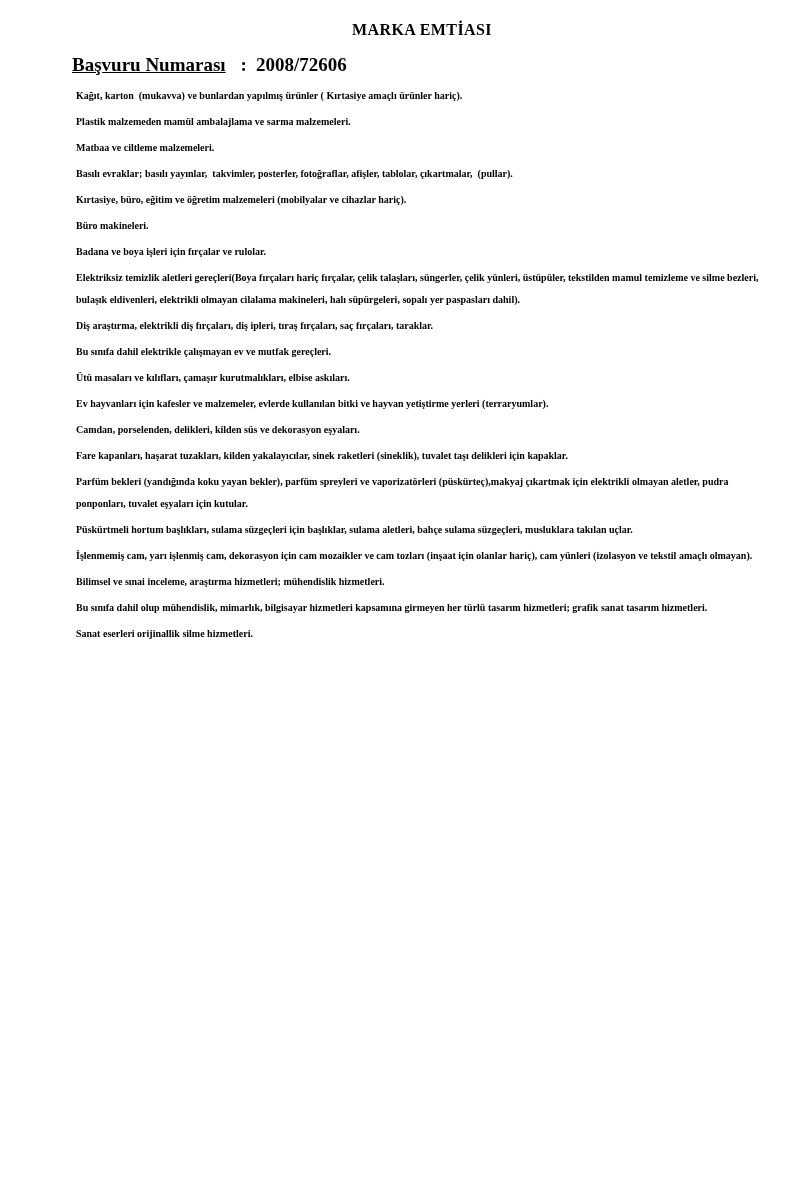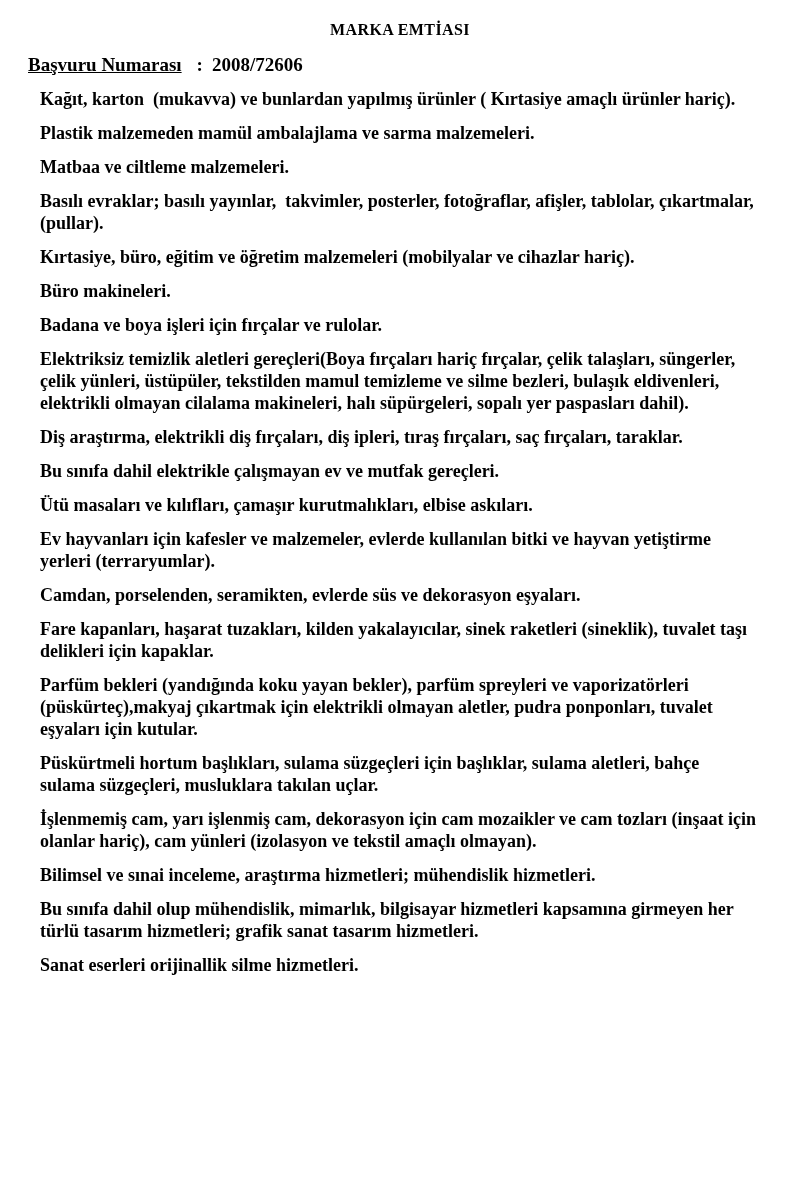--- a/index.html
+++ b/index.html
@@ -9,20 +9,21 @@
   }
   .page {
     position: relative;
     width: 800px;
     height: 1200px;
     background: #ffffff;
     color: #000000;
     font-family: "Liberation Serif", "DejaVu Serif", serif;
     box-sizing: border-box;
     overflow: hidden;
+    padding-left: 44px;
   }
   .doc-title {
     margin: 0;
     padding-top: 21px;
     text-align: center;
     font-size: 16px;
     font-weight: bold;
     letter-spacing: 0.4px;
     color: #000000;
   }
@@ -39,22 +40,22 @@
     margin-left: 15px;
   }
   .app-line .app-value {
     display: inline-block;
     margin-left: 9px;
   }
   .goods-list {
     padding: 0 30px 0 28px;
   }
   .goods-item {
-    margin: 12px;
-    font-size: 18px;
+    margin: 4px;
+    font-size: 10px;
     line-height: 22px;
     font-weight: bold;
     color: #000000;
     white-space: pre-wrap;
     text-align: left;
   }
 </style>
 </head>
 <body>
 
@@ -72,21 +73,21 @@
     <p class="goods-item">Matbaa ve ciltleme malzemeleri.</p>
     <p class="goods-item">Basılı evraklar; basılı yayınlar,  takvimler, posterler, fotoğraflar, afişler, tablolar, çıkartmalar,  (pullar).</p>
     <p class="goods-item">Kırtasiye, büro, eğitim ve öğretim malzemeleri (mobilyalar ve cihazlar hariç).</p>
     <p class="goods-item">Büro makineleri.</p>
     <p class="goods-item">Badana ve boya işleri için fırçalar ve rulolar.</p>
     <p class="goods-item">Elektriksiz temizlik aletleri gereçleri(Boya fırçaları hariç fırçalar, çelik talaşları, süngerler, çelik yünleri, üstüpüler, tekstilden mamul temizleme ve silme bezleri, bulaşık eldivenleri, elektrikli olmayan cilalama makineleri, halı süpürgeleri, sopalı yer paspasları dahil).</p>
     <p class="goods-item">Diş araştırma, elektrikli diş fırçaları, diş ipleri, tıraş fırçaları, saç fırçaları, taraklar.</p>
     <p class="goods-item">Bu sınıfa dahil elektrikle çalışmayan ev ve mutfak gereçleri.</p>
     <p class="goods-item">Ütü masaları ve kılıfları, çamaşır kurutmalıkları, elbise askıları.</p>
     <p class="goods-item">Ev hayvanları için kafesler ve malzemeler, evlerde kullanılan bitki ve hayvan yetiştirme yerleri (terraryumlar).</p>
-    <p class="goods-item">Camdan, porselenden, seramikten, evlerde süs ve dekorasyon eşyaları.</p>
+    <p class="goods-item">Camdan, porselenden, delikleri, kilden süs ve dekorasyon eşyaları.</p>
     <p class="goods-item">Fare kapanları, haşarat tuzakları, kilden yakalayıcılar, sinek raketleri (sineklik), tuvalet taşı delikleri için kapaklar.</p>
     <p class="goods-item">Parfüm bekleri (yandığında koku yayan bekler), parfüm spreyleri ve vaporizatörleri (püskürteç),makyaj çıkartmak için elektrikli olmayan aletler, pudra ponponları, tuvalet eşyaları için kutular.</p>
     <p class="goods-item">Püskürtmeli hortum başlıkları, sulama süzgeçleri için başlıklar, sulama aletleri, bahçe sulama süzgeçleri, musluklara takılan uçlar.</p>
     <p class="goods-item">İşlenmemiş cam, yarı işlenmiş cam, dekorasyon için cam mozaikler ve cam tozları (inşaat için olanlar hariç), cam yünleri (izolasyon ve tekstil amaçlı olmayan).</p>
     <p class="goods-item">Bilimsel ve sınai inceleme, araştırma hizmetleri; mühendislik hizmetleri.</p>
     <p class="goods-item">Bu sınıfa dahil olup mühendislik, mimarlık, bilgisayar hizmetleri kapsamına girmeyen her türlü tasarım hizmetleri; grafik sanat tasarım hizmetleri.</p>
     <p class="goods-item">Sanat eserleri orijinallik silme hizmetleri.</p>
   </div>
 
 </div>

